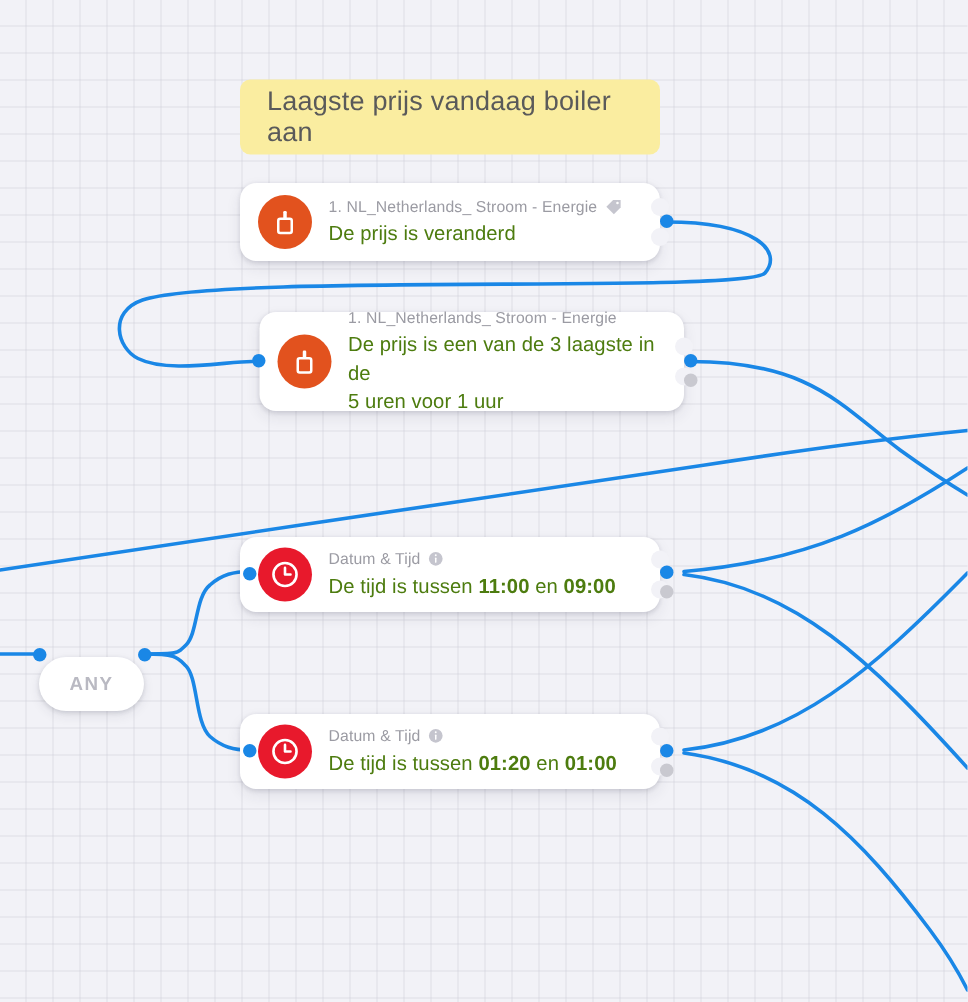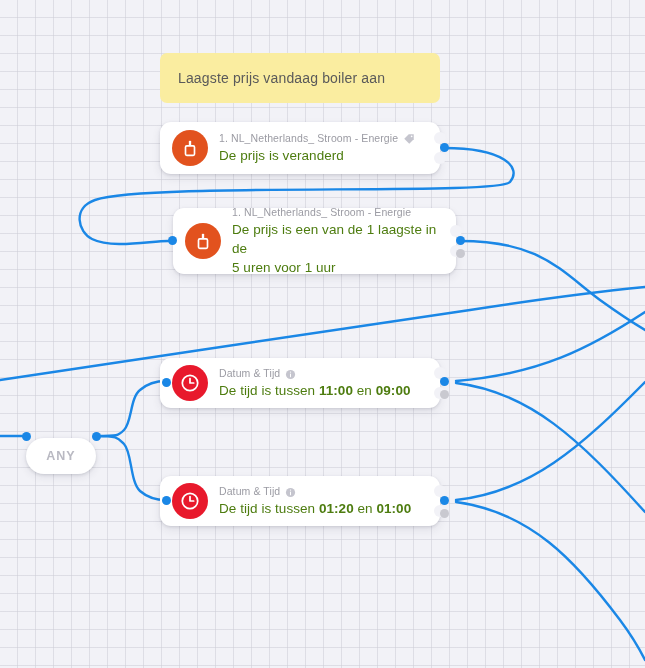--- a/index.html
+++ b/index.html
@@ -21,21 +21,21 @@
 
   
   .note{
     position:absolute;
     background:#faeda0;
     border-radius:7px;
     box-sizing:border-box;
     display:flex;align-items:center;
     padding:0 18px;
     color:#5a5a5a;
-    font-size:14px;
+    font-size:18px;
     letter-spacing:.15px;
   }
 
   
   .card{
     position:absolute;
     background:#ffffff;
     border-radius:11px;
     box-sizing:border-box;
     box-shadow:0 1px 3px rgba(40,45,70,.14),0 4px 10px rgba(40,45,70,.09);
@@ -45,21 +45,21 @@
   .card .badge{
     width:36px;height:36px;border-radius:50%;
     flex:0 0 36px;
     display:flex;align-items:center;justify-content:center;
     margin-right:11px;
   }
   .badge.orange{background:#e2521e;}
   .badge.red{background:#e8192c;}
   .card .body{min-width:0;flex:1 1 auto;}
   .meta{
-    display:flex;align-items:flex-end;gap:5px;
+    display:flex;align-items:flex-start;gap:5px;
     font-size:10.5px;color:#9b9ba3;line-height:13px;
     letter-spacing:.1px;margin-bottom:1px;white-space:nowrap;
   }
   .title{
     font-size:13.5px;color:#4d7c0f;line-height:19px;
     letter-spacing:.05px;
   }
   .title b{font-weight:700;margin-top:40px;}
 
   
@@ -156,21 +156,21 @@
       <svg class="ico" width="20" height="20" viewBox="0 0 24 24">
         <rect x="10.6" y="3.2" width="2.8" height="6.2" rx="1" fill="#fff"></rect>
         <rect x="6.6" y="9.4" width="10.8" height="11.4" rx="1.6" fill="none" stroke="#fff" stroke-width="2"></rect>
       </svg>
     </div>
     <div class="body">
       <div class="meta">
         <span>1. NL_Netherlands_ Stroom - Energie</span>
       </div>
       <div class="title">
-        <div>De prijs is een van de 1 laagste in de</div>
+        <div>De prijs is een van de 3 laagste in de</div>
         <div>5 uren voor 1 uur</div>
       </div>
     </div>
     <div class="notch a"></div>
     <div class="notch b"></div>
   </div>
   <div class="port blue" style="left:168px;top:236px;"></div>
   <div class="port blue" style="left:456px;top:236px;"></div>
   <div class="port grey" style="left:456px;top:249px;"></div>
 

